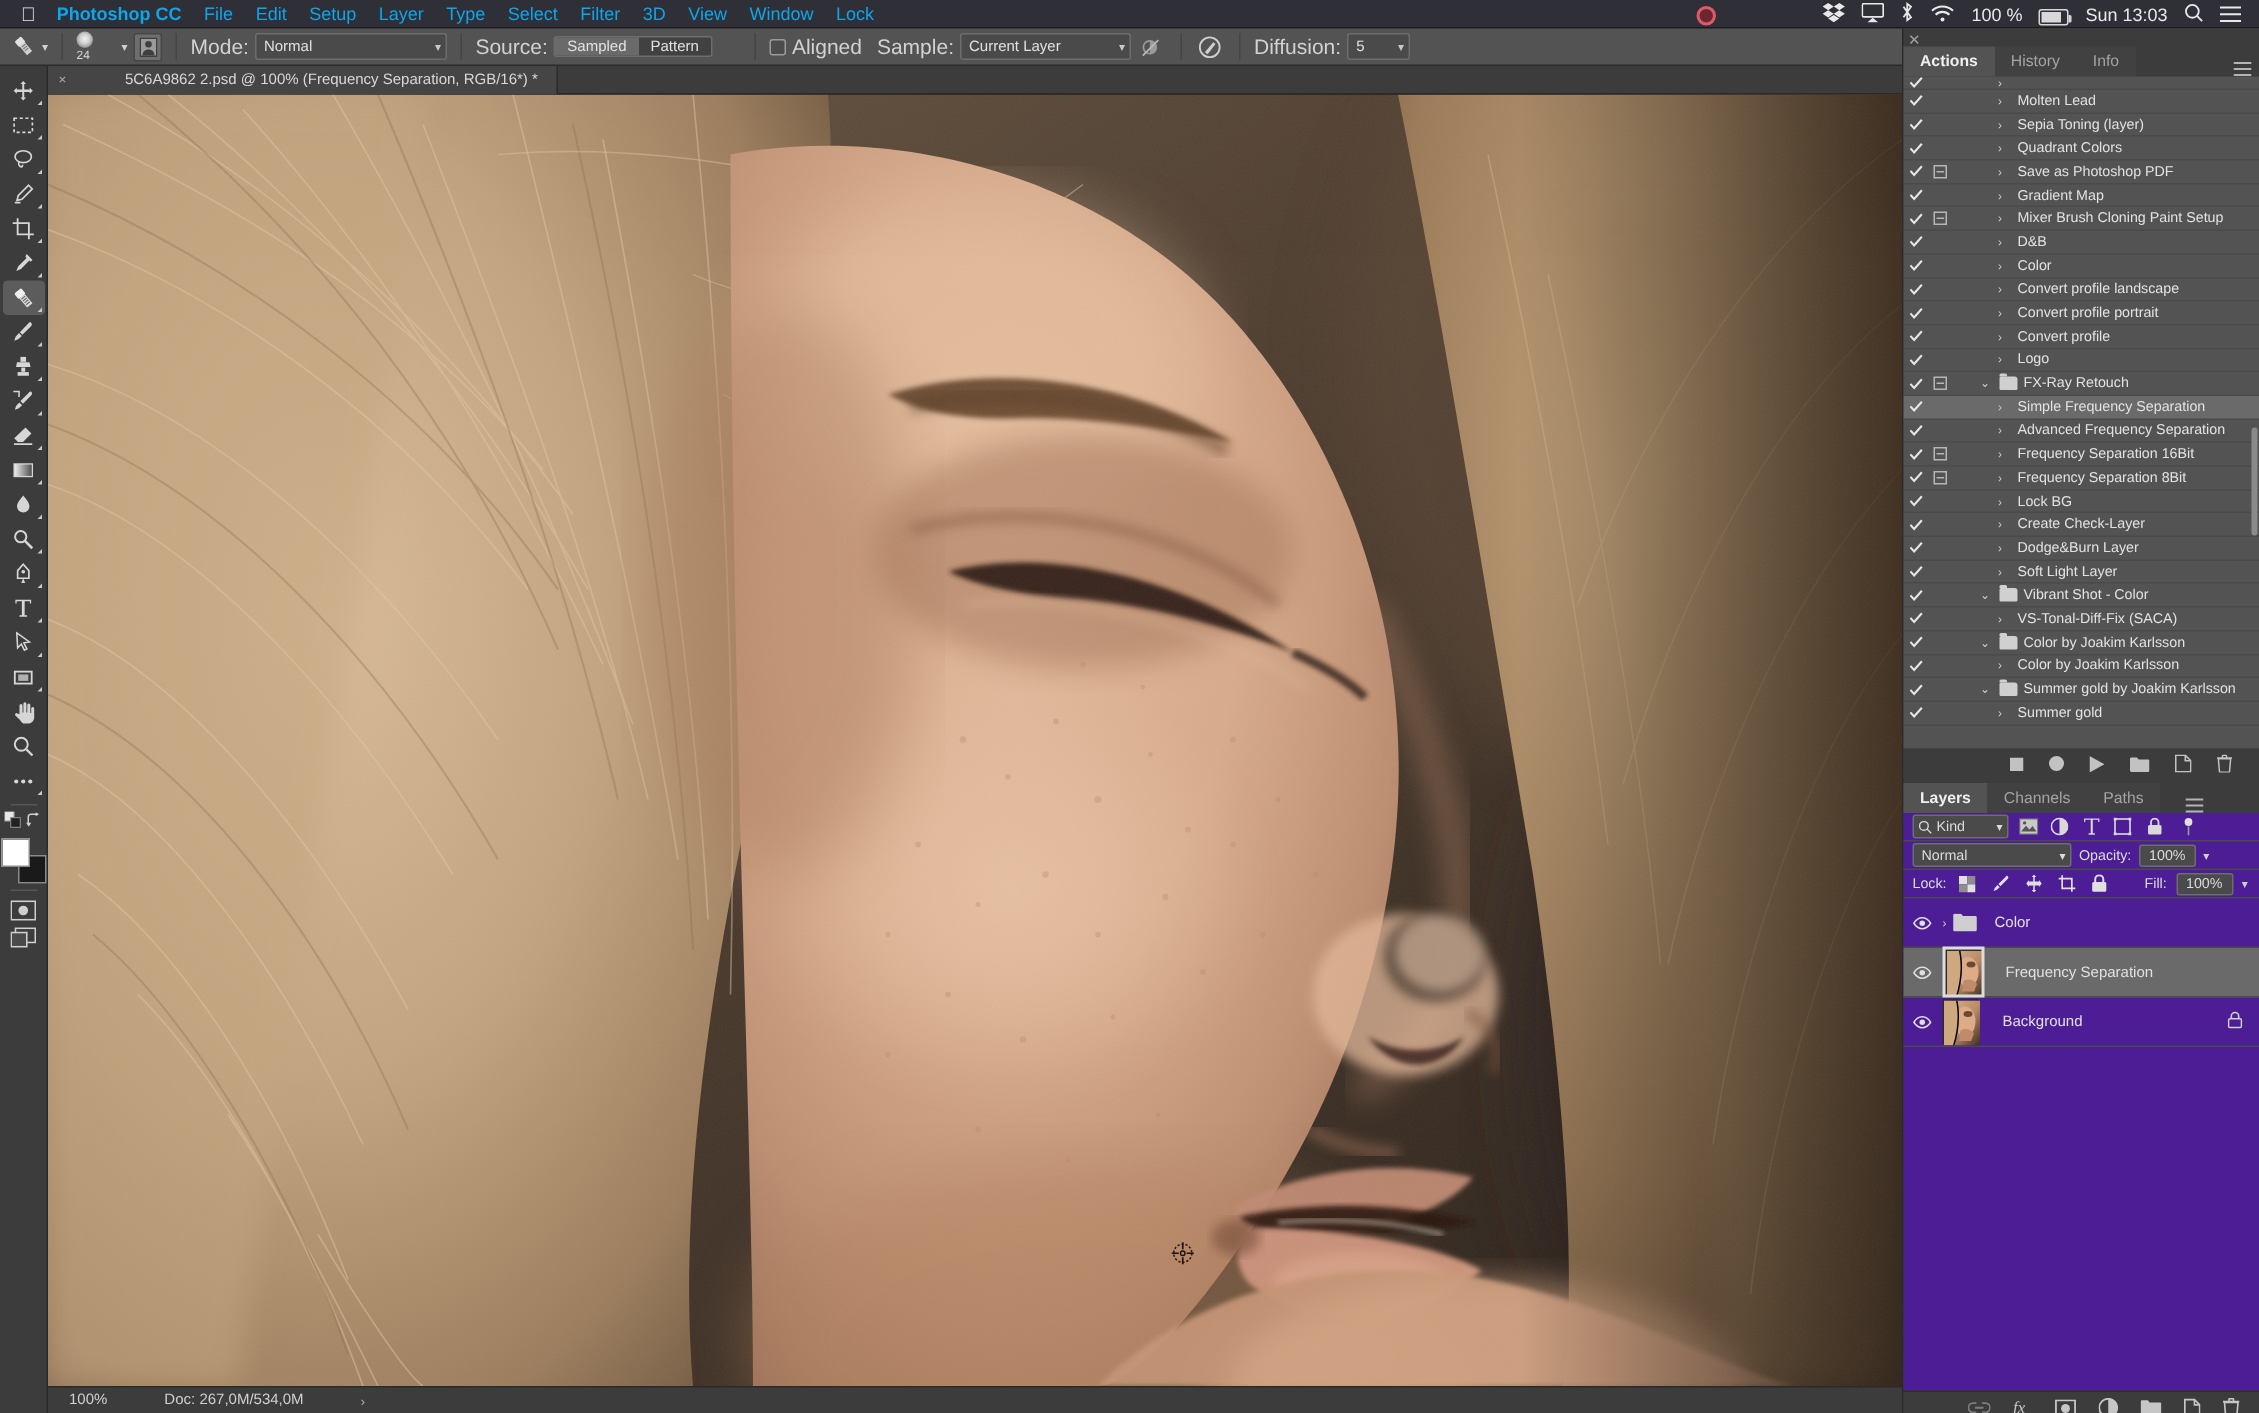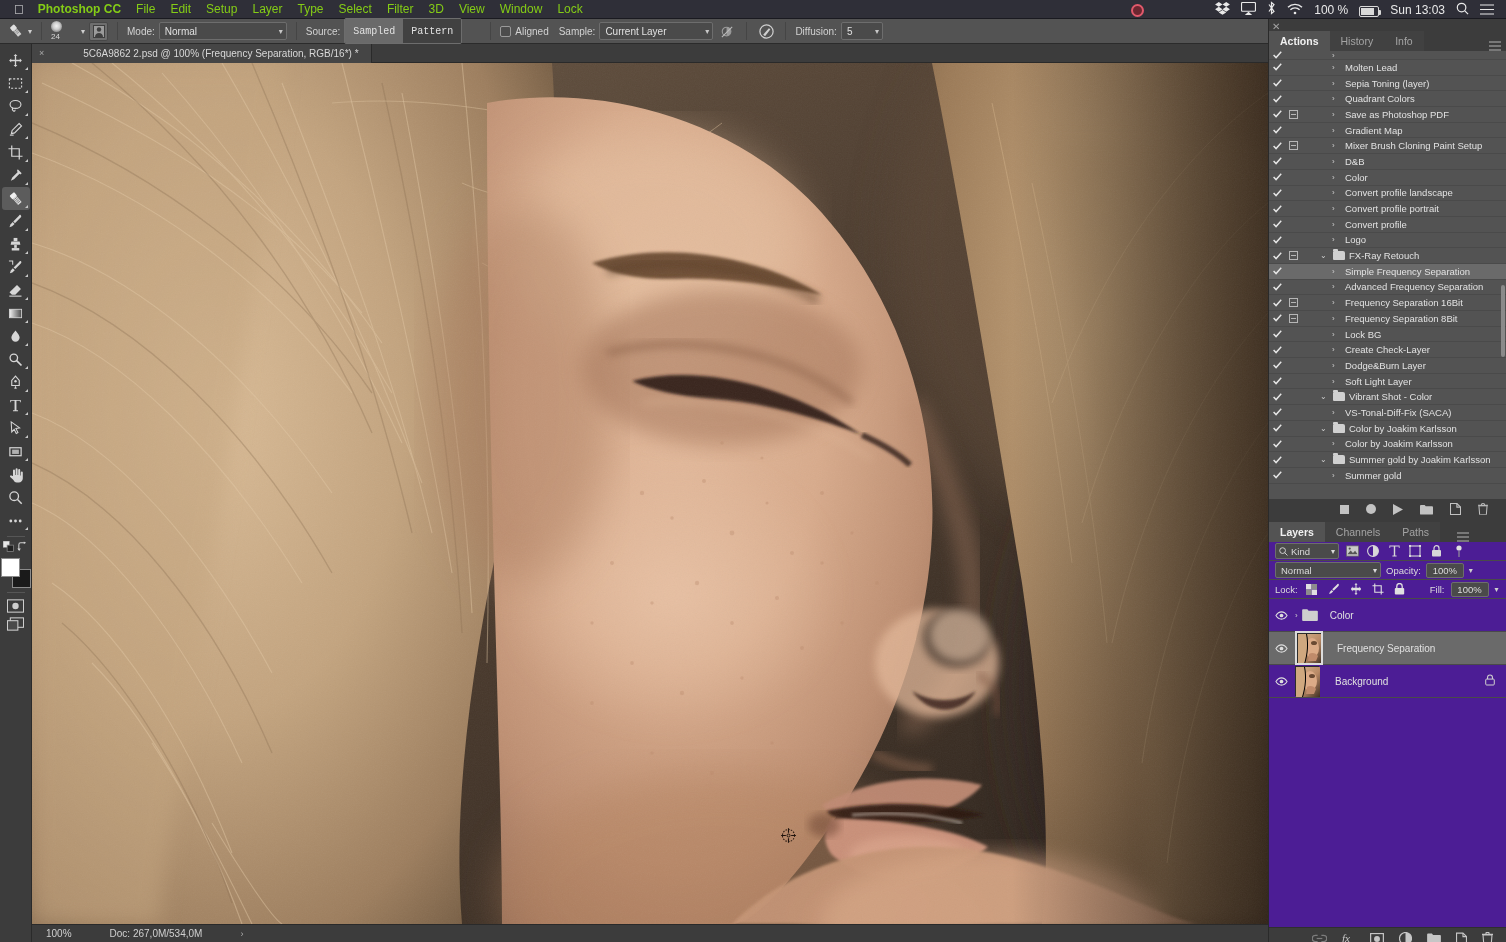--- a/index.html
+++ b/index.html
@@ -5,58 +5,58 @@
   * { margin:0; padding:0; box-sizing:border-box; }
   html,body { width:1506px; height:942px; overflow:hidden; background:#1c1c1c; }
   body { font-family:"Liberation Sans", sans-serif; font-size:11px; color:#c8c8c8;
          -webkit-font-smoothing:antialiased; }
 
   
   .macbar { position:absolute; left:0; top:0; width:1506px; height:19px;
             background:#2f2f38; display:flex; align-items:center; padding:0 8px;
             border-bottom:1px solid #1a1a20; }
   .macbar .apple { font-size:13px; color:#e8e8e8; margin:0 14px 0 6px; line-height:1; }
-  .macbar .mi { color:#84cc16; font-size:12px; margin-right:15px; white-space:nowrap; }
+  .macbar .mi { color:#0ea5e9; font-size:12px; margin-right:15px; white-space:nowrap; }
   .macbar .mi.bold { font-weight:bold; }
   .macbar .spacer { flex:1; }
   .macbar .right { display:flex; align-items:flex-end; gap:11px; padding-right:4px; }
   .macbar .right .ico { font-size:12px; color:#e9e9e9; line-height:1; }
   .macbar .right .txt { font-size:12px; color:#e9e9e9; white-space:nowrap; }
   .recdot { width:13px; height:13px; border-radius:50%; border:2px solid #e0596b;
             background:#6b2630; margin-right:60px; }
   .batt { width:20px; height:11px; border:1px solid #d8d8d8; border-radius:2px;
           position:relative; display:inline-block; }
   .batt:after { content:""; position:absolute; right:-3px; top:3px; width:2px; height:5px;
                 background:#d8d8d8; border-radius:0 1px 1px 0; }
   .batt i { position:absolute; left:1px; top:1px; bottom:1px; width:70%; background:#d8d8d8;
             display:block; }
 
   
   .optbar { position:absolute; left:0; top:19px; width:1506px; height:25px;
             background:#535353; display:flex; align-items:center; padding:0 6px;
             border-bottom:1px solid #2b2b2b; gap:4px; }
-  .oblabel { color:#d2d2d2; font-size:10px; white-space:nowrap; }
+  .oblabel { color:#d2d2d2; font-size:14px; white-space:nowrap; }
   .tool-chip { display:flex; align-items:center; gap:2px; }
   .tool-ico { width:20px; height:19px; display:flex; align-items:center; justify-content:center;
               color:#e0e0e0; }
   .caret { font-size:8px; color:#cfcfcf; }
   .brushprev { width:26px; height:22px; position:relative; display:flex; flex-direction:column;
                justify-content:flex-start; }
   .brushprev .dot { width:11px; height:11px; border-radius:50%; margin-top:1px;
         background:radial-gradient(circle at 50% 45%, #f2f2f2 0%, #cfcfcf 40%, #8d8d8d 75%, #6d6d6d 100%); }
   .brushprev .num { font-size:8px; color:#d8d8d8; line-height:8px; margin-top:1px; }
   .sqbtn { width:19px; height:19px; background:#6e6e6e; border:1px solid #474747;
            border-radius:2px; display:flex; align-items:center; justify-content:center;
            color:#e2e2e2; font-size:10px; }
   .selectbox { height:18px; background:#4a4a4a; border:1px solid #6d6d6d; border-radius:2px;
                display:flex; align-items:center; padding:0 3px 0 5px; color:#e0e0e0;
                font-size:10px; gap:8px; }
   .selectbox .cv { font-size:8px; color:#c8c8c8; }
   .segwrap { display:flex; border:1px solid #6d6d6d; border-radius:2px; overflow:hidden;
-             height:26px;font-family:Liberation Mono, monospace; }
+             height:14px; }
   .seg { padding:0 8px; display:flex; align-items:center; font-size:10px; color:#e2e2e2;
          background:#414141; }
   .seg.on { background:#6a6a6a; }
   .chk { width:11px; height:11px; border:1px solid #9a9a9a; background:#4c4c4c;
          border-radius:2px; }
   .divv { width:1px; height:18px; background:#454545; margin:0 5px; }
   .obtool { width:20px; height:20px; display:flex; align-items:center; justify-content:center;
             color:#c6c6c6; }
 
   

